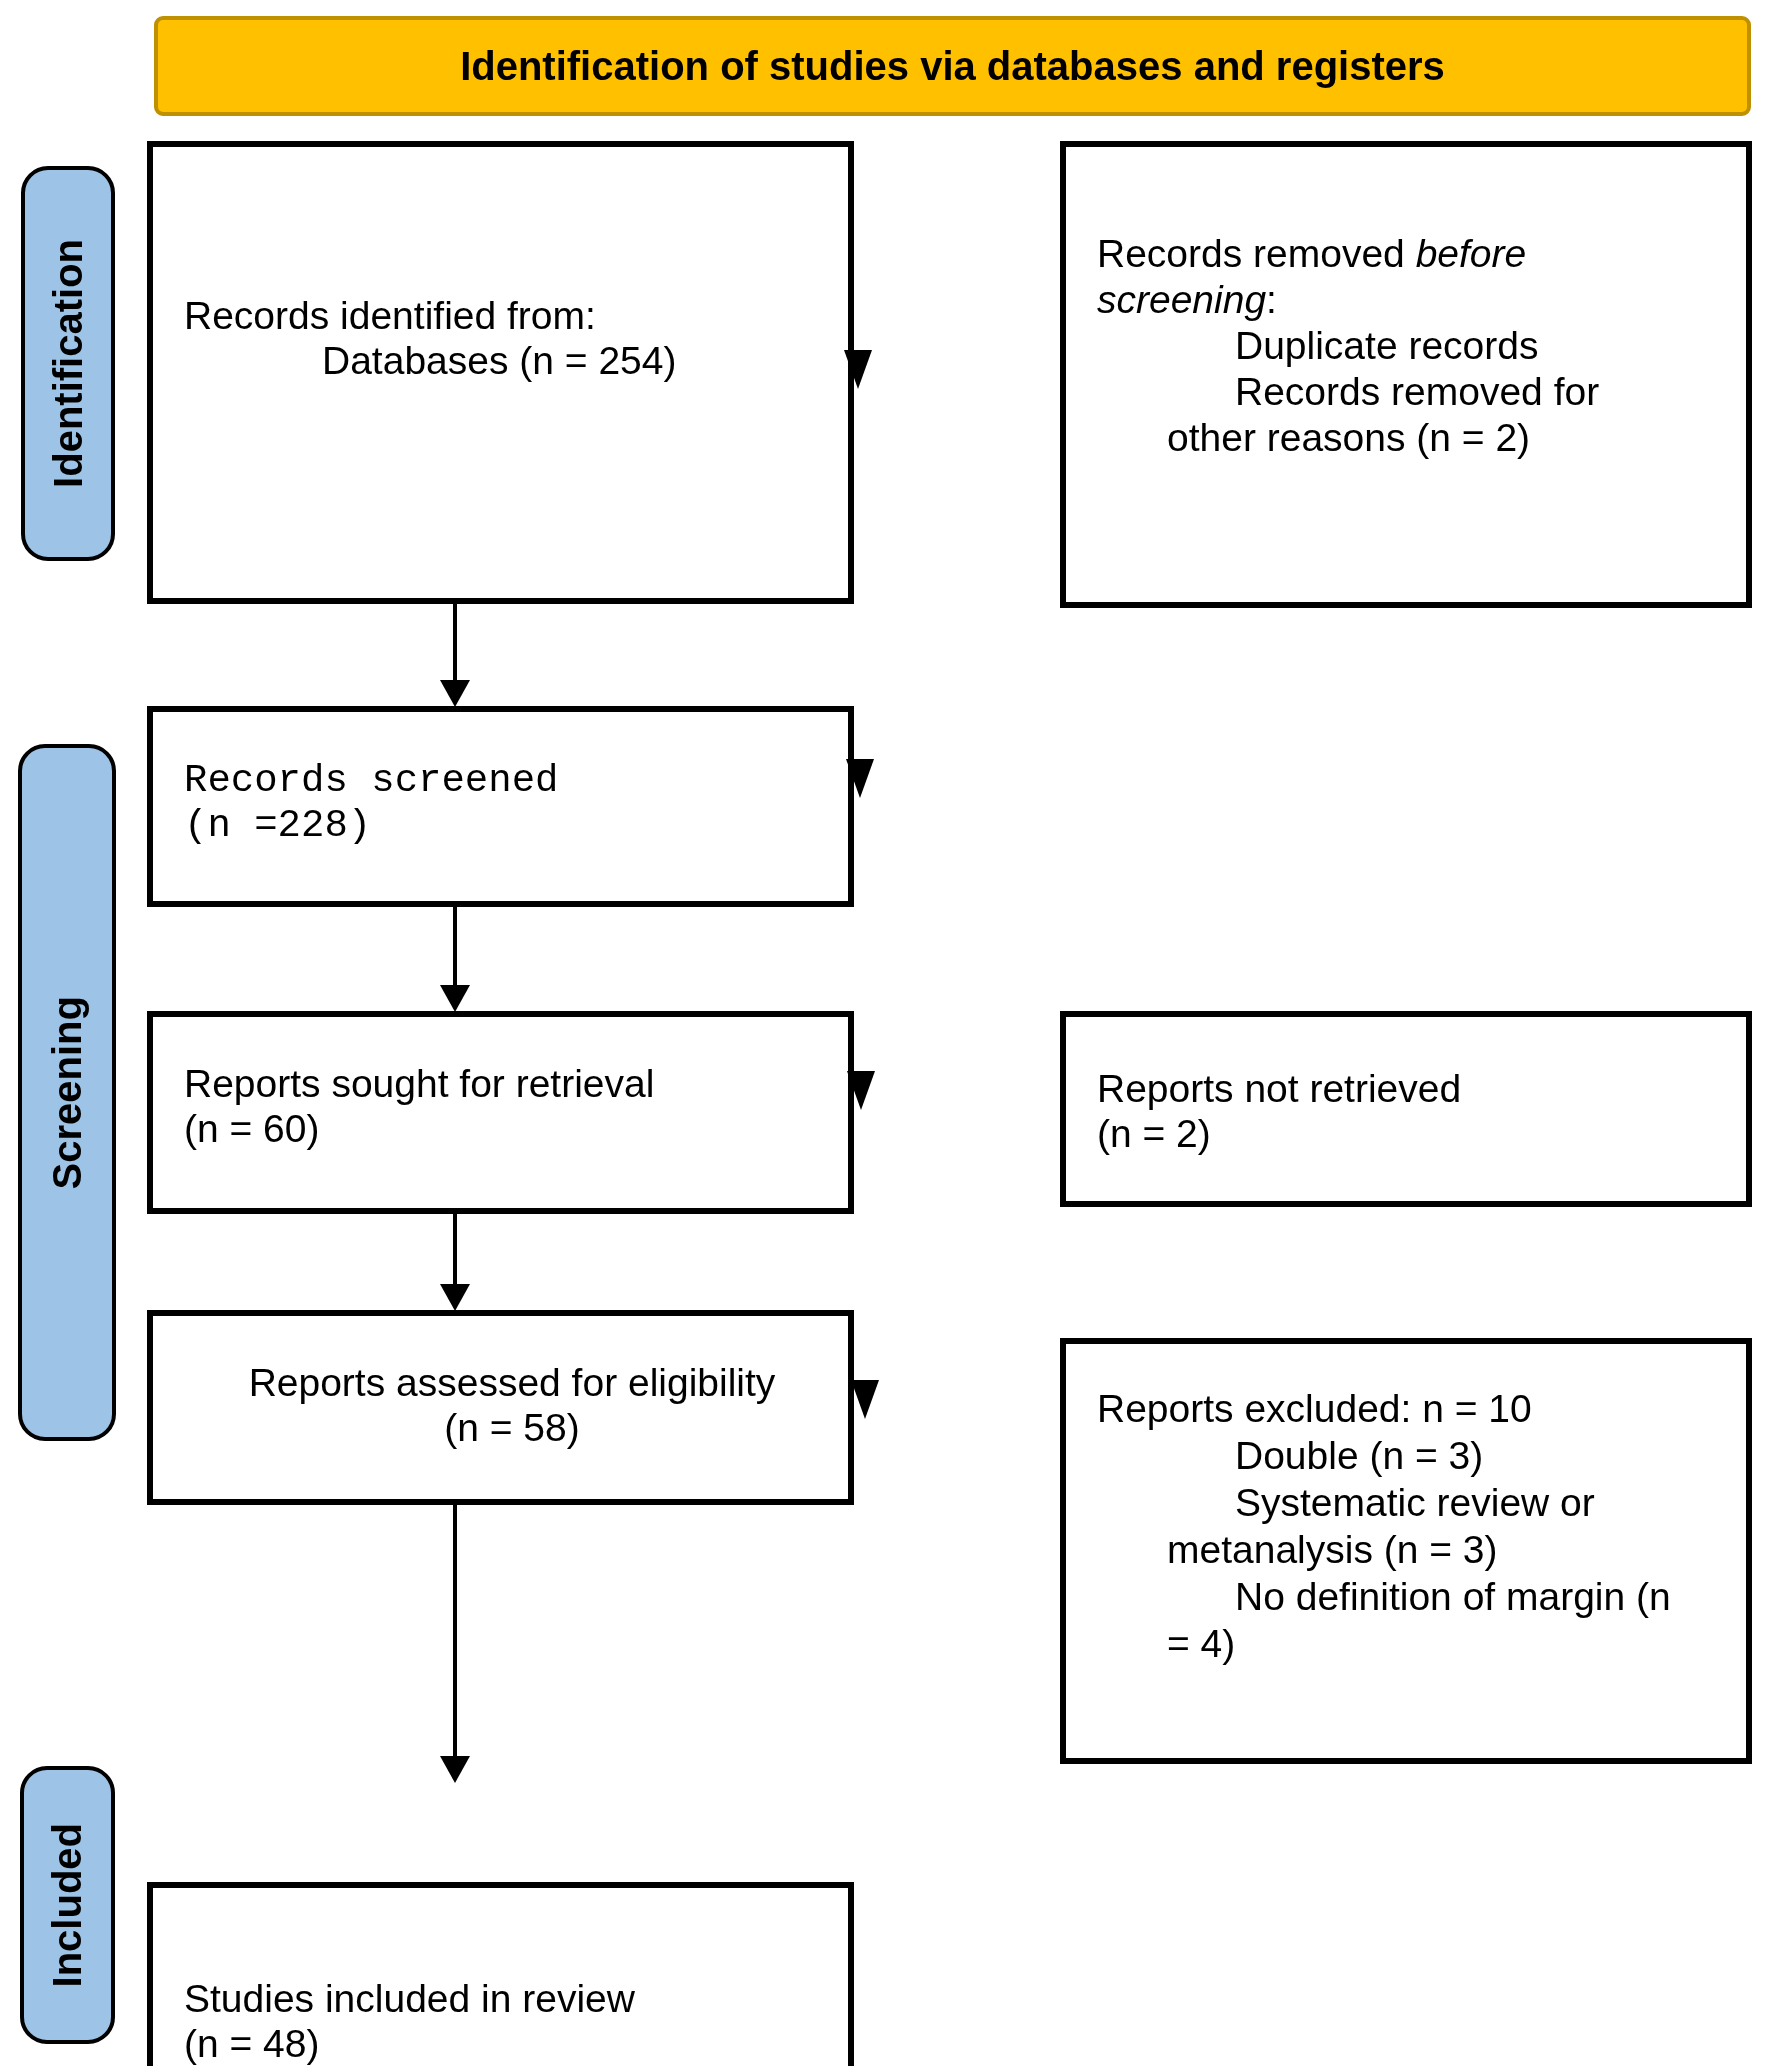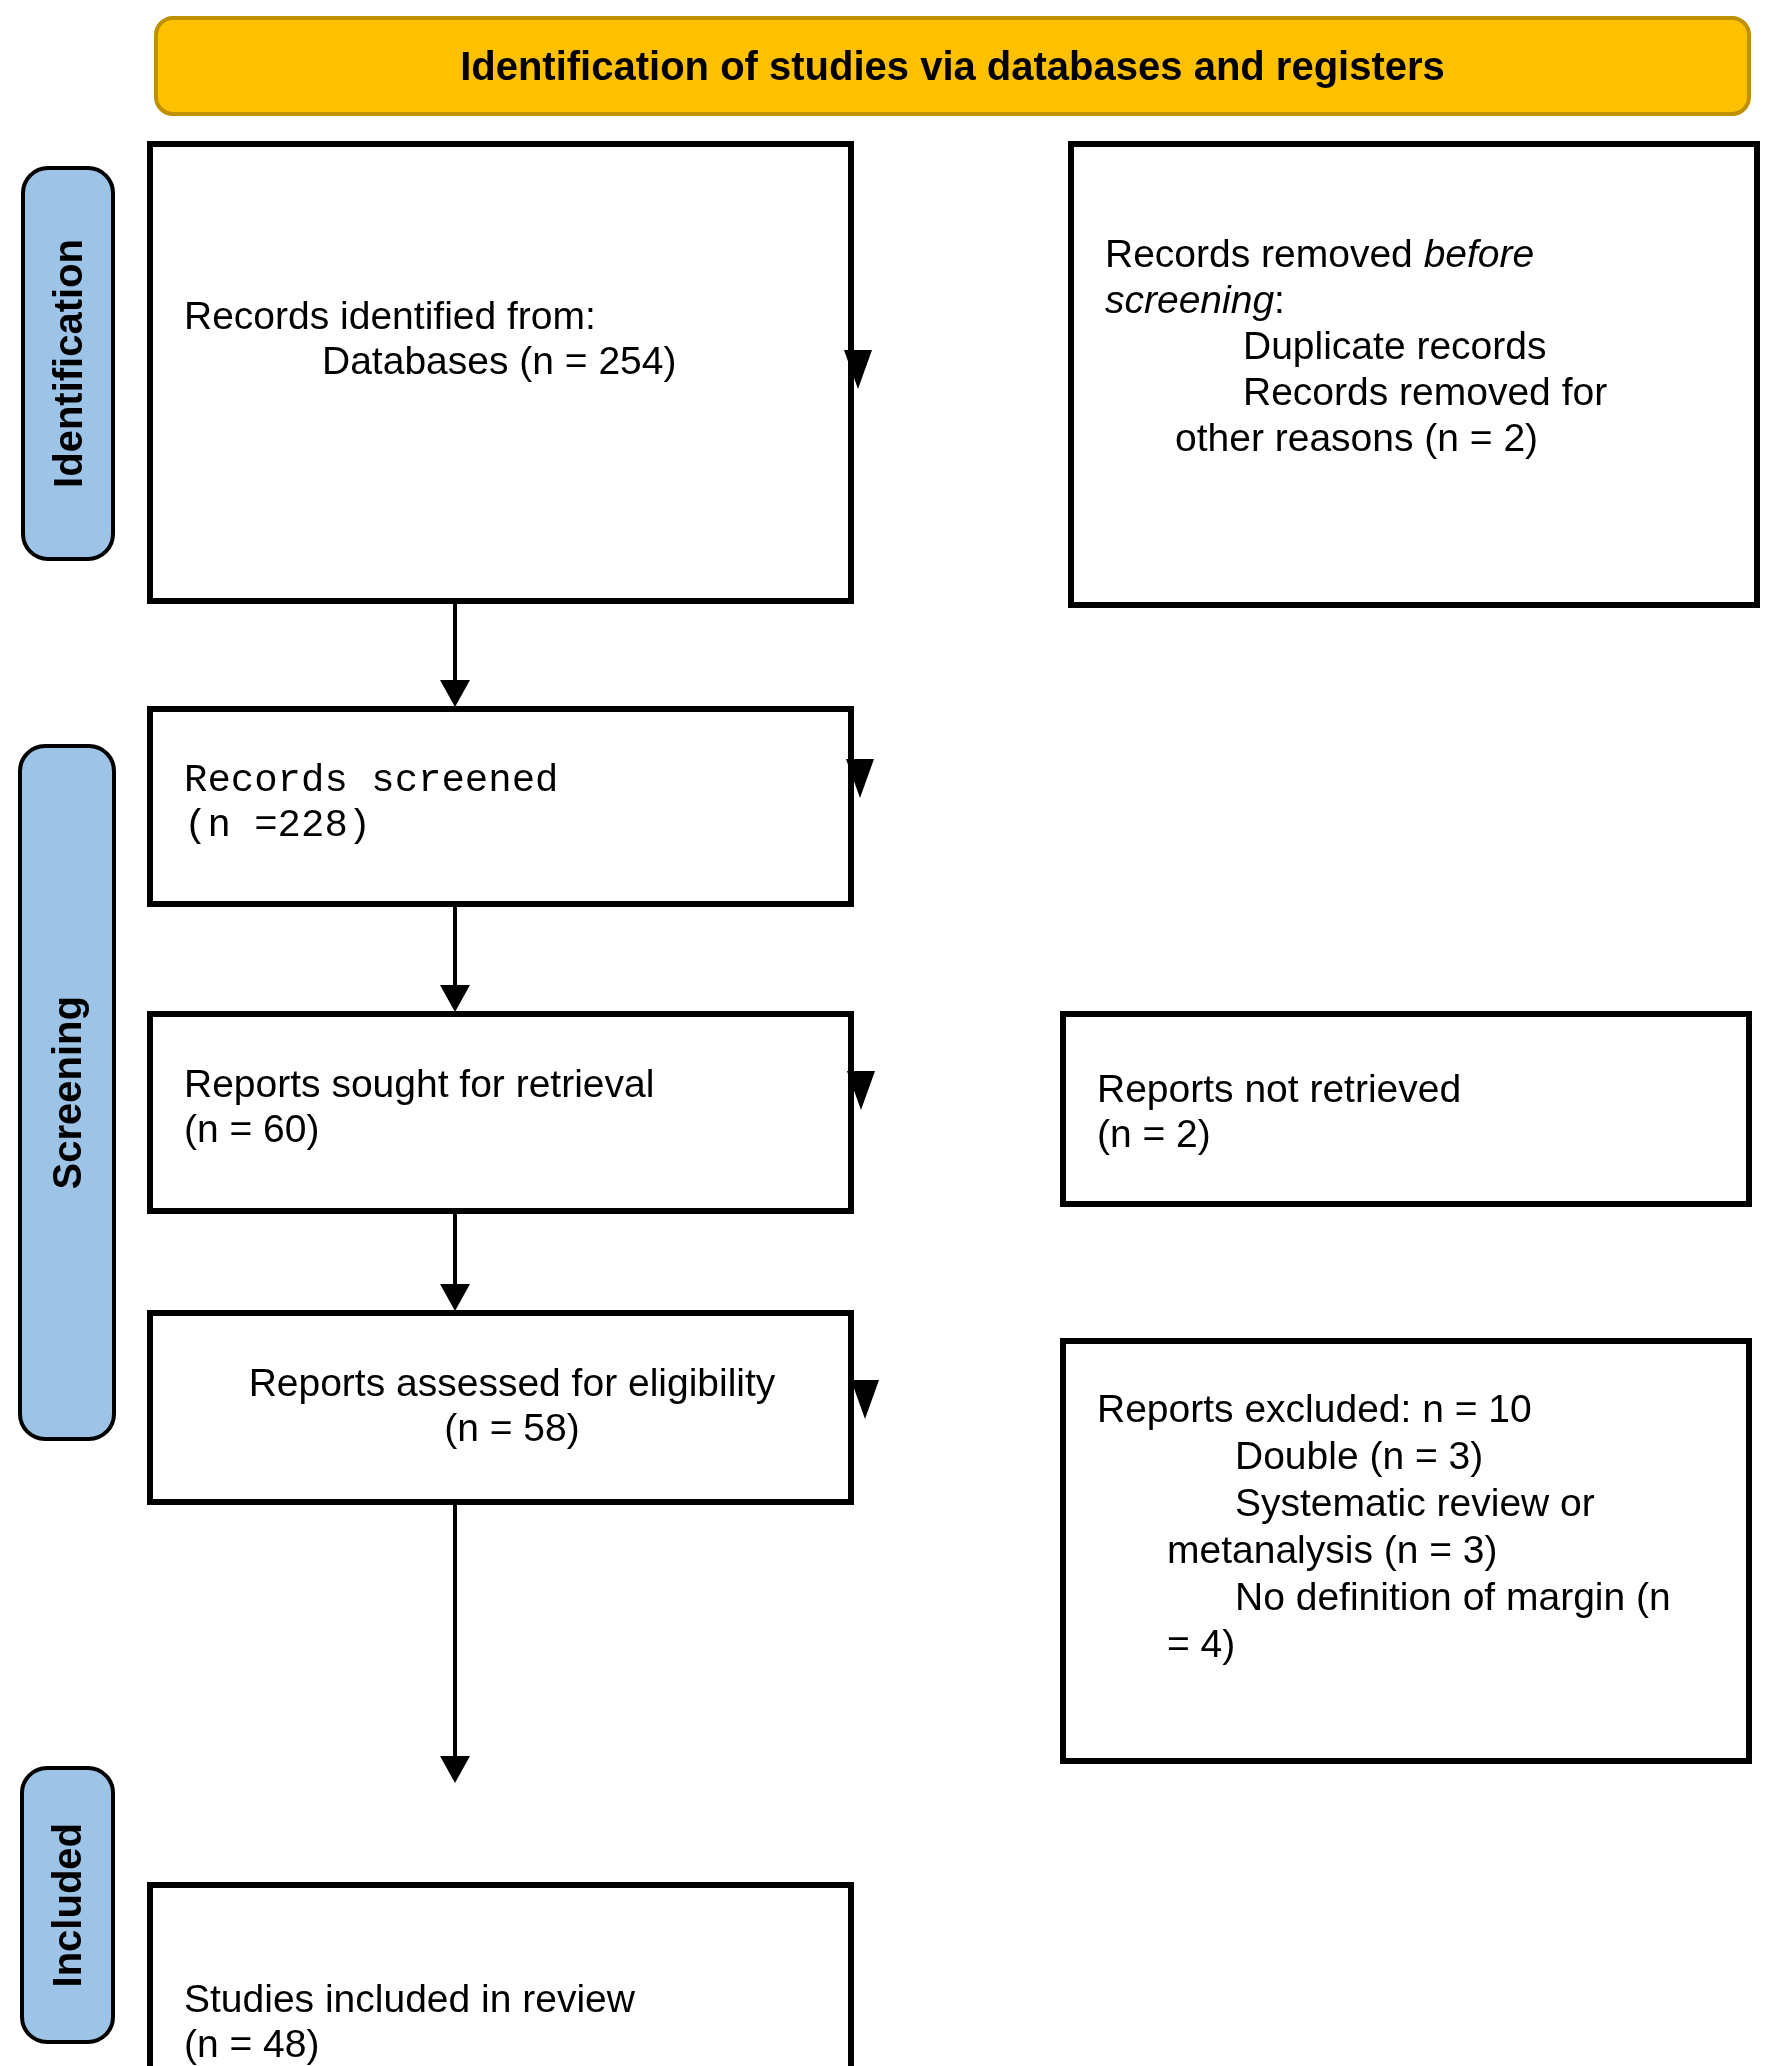--- a/index.html
+++ b/index.html
@@ -13,21 +13,21 @@
     overflow: hidden;
   }
 
   
   .banner {
     position: absolute;
     left: 154px; top: 16.3px;
     width: 1597px; height: 100px;
     background: #FFC000;
     border: 4.4px solid #BF9000;
-    border-radius: 19px;
+    border-radius: 9px;
     box-sizing: border-box;
     display: flex; align-items: center; justify-content: center;
     font-size: 40px; font-weight: bold;
   }
 
   
   .stage {
     position: absolute;
     background: #9DC3E6;
     border: 4px solid #000000;
@@ -64,21 +64,21 @@
   .it { font-style: italic; }
 
   
   #box-identified { left: 147px; top: 141px;  width: 707px; height: 463px; }
   #box-screened   { left: 147px; top: 706px; width: 707px; height: 201px; font-family: Liberation Mono, monospace; }
   #box-sought     { left: 147px; top: 1011px; width: 707px; height: 203px; }
   #box-assessed   { left: 147px; top: 1310px; width: 707px; height: 195px; text-align: center; }
   #box-included   { left: 147px; top: 1882px; width: 707px; height: 279px; }
 
   
-  #box-removed       { left: 1060px; top: 141px;  width: 692px; height: 467px; margin-left: 8px; }
+  #box-removed       { left: 1060px; top: 141px;  width: 692px; height: 467px; }
   #box-excluded      { left: 1060px; top: 704px; width: 692px; height: 188px; }
   #box-not-retrieved { left: 1060px; top: 1011px; width: 692px; height: 196px; }
   #box-rep-excluded  { left: 1060px; top: 1307px; width: 692px; height: 426px; margin-top: 31px; }
 
   
   .stem {
     position: absolute;
     width: 4.4px;
     background: #000000;
   }

